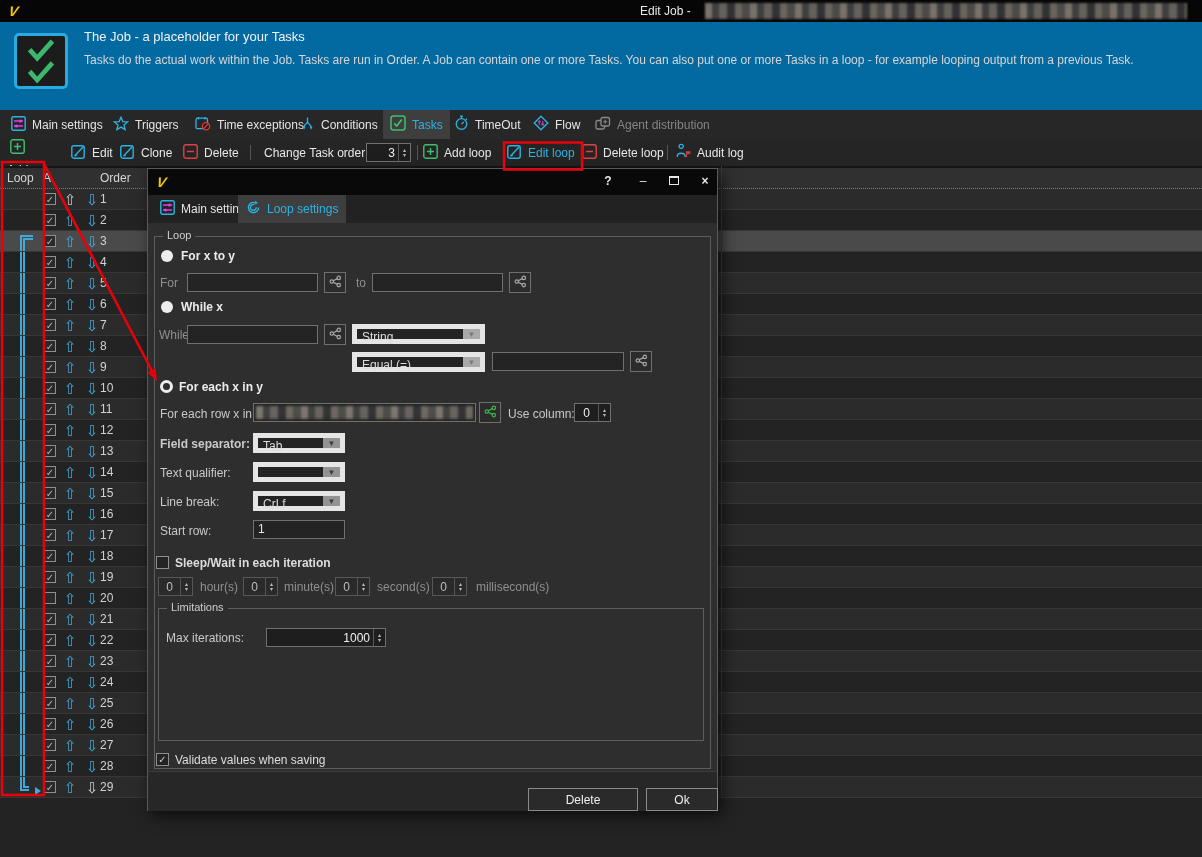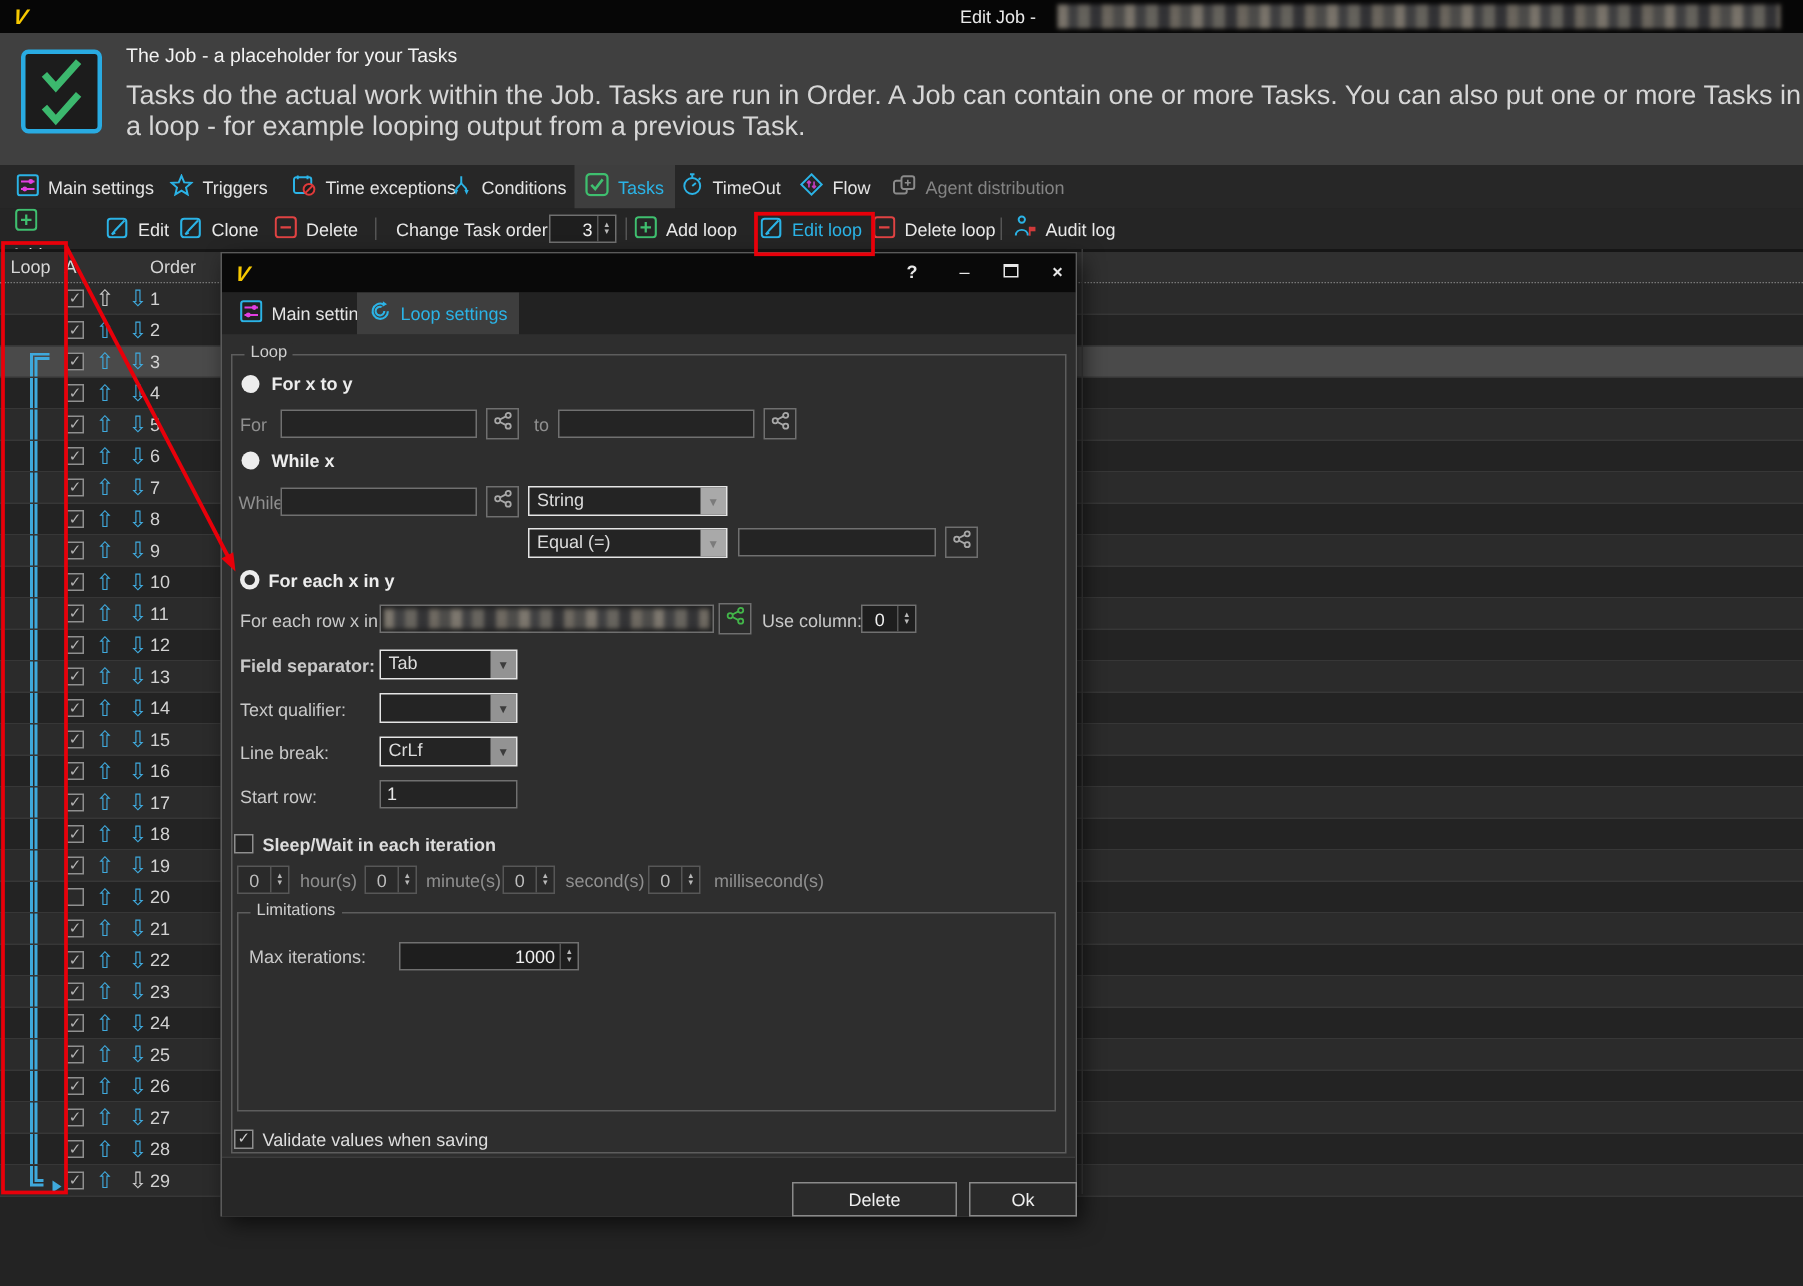--- a/index.html
+++ b/index.html
@@ -8,24 +8,24 @@
   .abs{position:absolute;}
 
   
   #titlebar{position:absolute;left:0;top:0;width:1202px;height:22px;background:#060606;}
   .vlogo{font-style:italic;font-weight:900;color:#f6c800;font-size:14px;line-height:14px;display:inline-block;transform:skewX(-10deg);}
   #window-title{position:absolute;left:640px;top:4px;font-size:12px;color:#e9e9e9;}
   .redact{background-image:
       repeating-linear-gradient(90deg,rgba(143,131,112,.85) 0 7px,rgba(66,66,68,.95) 7px 14px,rgba(112,106,94,.9) 14px 22px,rgba(52,52,56,.95) 22px 30px,rgba(126,115,98,.85) 30px 37px,rgba(80,78,74,.95) 37px 45px),
       repeating-linear-gradient(0deg,rgba(0,0,0,.4) 0 5px,rgba(255,255,255,.07) 5px 10px);
     filter:blur(1.3px) saturate(.55);}
-  #header{position:absolute;left:0;top:22px;width:1202px;height:88px;background:#404040;}
+  #header{position:absolute;left:0;top:22px;width:1202px;height:88px;background:#0369a1;}
   #job-iconbox{position:absolute;left:14px;top:11px;width:54px;height:56px;border:3px solid #29abe2;border-radius:5px;background:#1c1c1c;display:flex;align-items:center;justify-content:center;}
   #header-title{position:absolute;left:84px;top:7px;font-size:13px;color:#f2f2f2;}
-  #header-desc{position:absolute;left:84px;top:31px;font-size:18px;color:#d6d6d6;}
+  #header-desc{position:absolute;left:84px;top:31px;font-size:12px;color:#d6d6d6;}
 
   
   #main-tabs{position:absolute;left:0;top:110px;width:1202px;height:29px;background:#272727;}
   .mtab{position:absolute;top:0;height:29px;display:flex;align-items:center;gap:6px;padding:0 7px;font-size:12px;color:#e4e4e4;}
   .mtab.sel{background:#3e3e3e;color:#2bb3e6;}
   .mtab.dis{color:#848484;}
 
   
   #main-toolbar{position:absolute;left:0;top:139px;width:1202px;height:27px;background:#252525;}
   .titem{position:absolute;top:0;height:27px;display:flex;align-items:center;gap:6px;font-size:12px;color:#e8e8e8;}
@@ -63,21 +63,21 @@
   #dpanel{position:absolute;left:0;top:54px;right:0;height:548px;background:#2e2e2e;}
   .gb{position:absolute;border:1px solid #5d5d5d;}
   .legend{position:absolute;top:-8px;left:8px;background:#2e2e2e;padding:0 4px;font-size:11px;color:#cfcfcf;}
   .radio{position:absolute;width:12px;height:12px;border-radius:50%;background:#ededed;}
   .radio.sel{width:13px;height:13px;background:#2e2e2e;border:3.5px solid #ededed;}
   .blabel{position:absolute;font-size:12px;font-weight:bold;color:#ececec;}
   .flabel{position:absolute;font-size:12px;color:#c9c9c9;}
   .flabel.dis{color:#8f8f8f;}
   .tb{position:absolute;height:19px;background:#242424;border:1px solid #707070;color:#e6e6e6;font-size:12px;padding:0 4px;line-height:17px;}
   .vbtn{position:absolute;width:22px;height:21px;background:#2c2c2c;border:1px solid #6f6f6f;display:flex;align-items:center;justify-content:center;}
-  .dd{position:absolute;height:20px;background:#242424;border:1px solid #e5e5e5;color:#dcdcdc;font-size:12px;padding:1px 20px 0 5px;}
+  .dd{position:absolute;height:20px;background:#242424;border:5px solid #e5e5e5;color:#dcdcdc;font-size:12px;padding:1px 20px 0 5px;}
   .dda{position:absolute;right:0;top:0;bottom:0;width:17px;background:#939393;display:flex;align-items:center;justify-content:center;font-size:8px;color:#3c3c3c;}
   .dd.disabled .dda{background:#a9a9a9;color:#7b7b7b;}
   .spin{position:absolute;height:19px;background:#1e1e1e;border:1px solid #707070;color:#efefef;font-size:12px;
     display:flex;align-items:center;padding:0 15px 0 3px;}
   .spin .val{flex:1;text-align:right;}
   .spin.center .val{text-align:center;}
   .spin .sa{position:absolute;right:0;top:0;bottom:0;width:12px;border-left:1px solid #555;display:flex;flex-direction:column;
     align-items:center;justify-content:center;font-size:6px;color:#b9b9b9;line-height:5px;}
   .spin.disabled{border-color:#575757;background:#2a2a2a;color:#bdbdbd;}
   .chk{position:absolute;width:13px;height:13px;border:1px solid #8f8f8f;background:#242424;text-align:center;line-height:11px;font-size:10px;color:#cfcfcf;}

